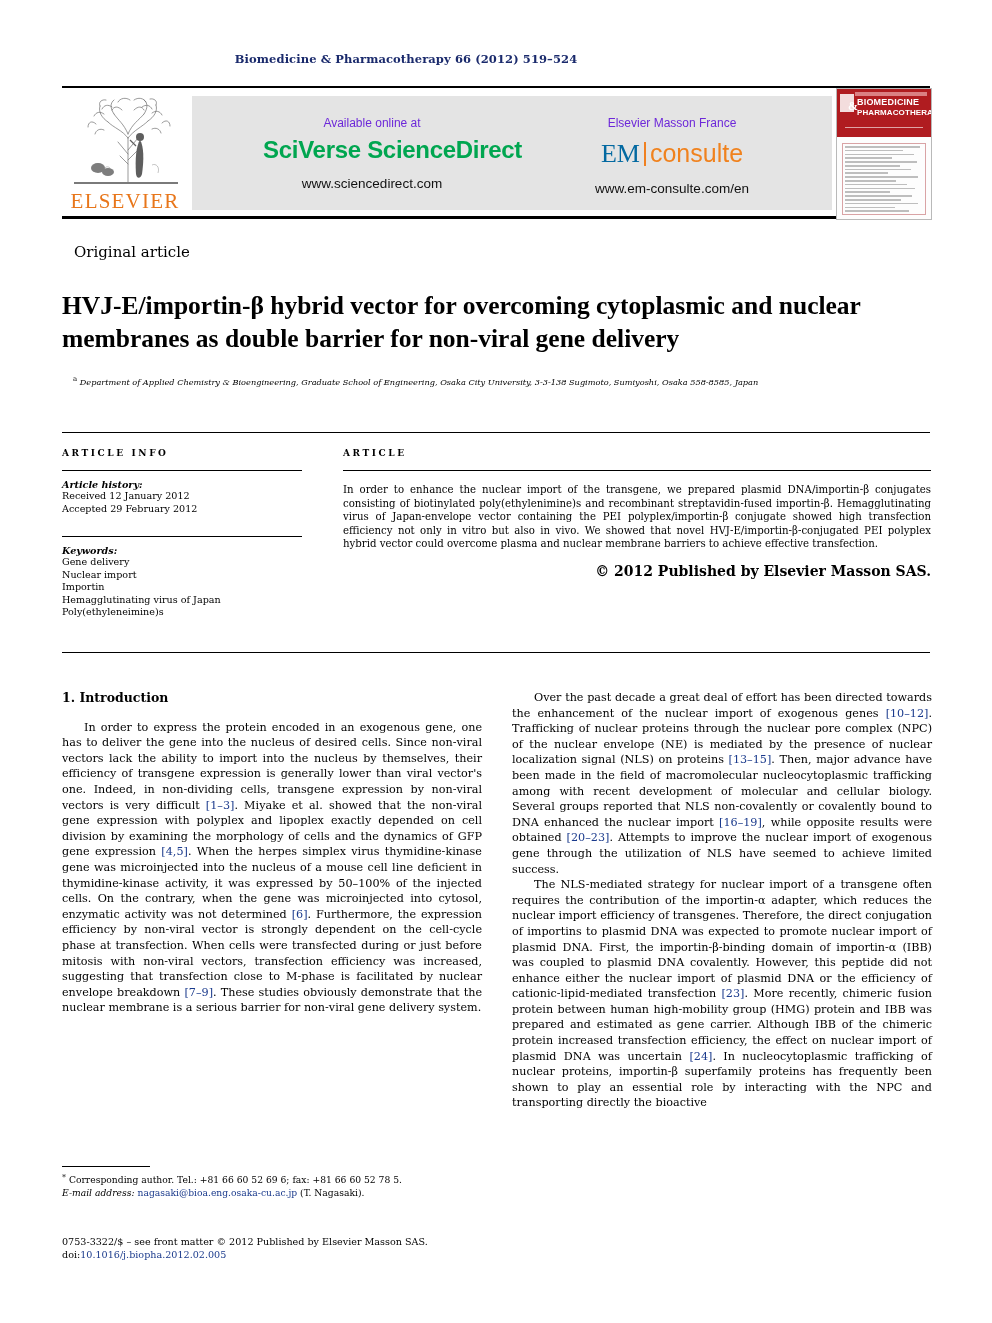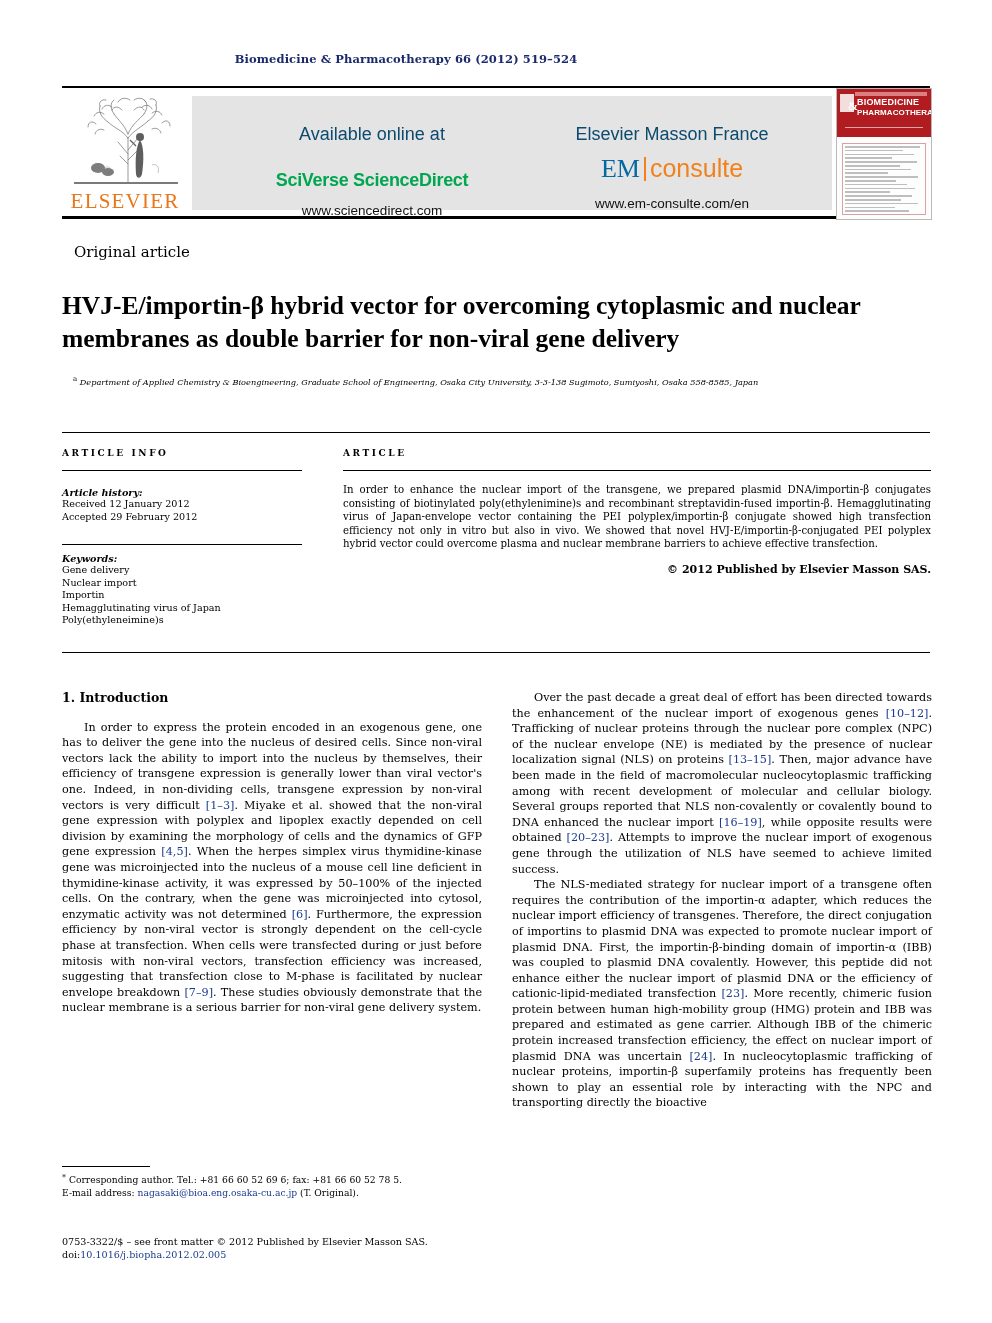--- a/index.html
+++ b/index.html
@@ -100,31 +100,32 @@
   .banner-col {
     position: absolute;
     top: 0;
     height: 114px;
     text-align: center;
   }
   .banner-col.left  { left: 30px;  width: 300px; }
   .banner-col.right { left: 330px; width: 300px; }
   .banner-small {
     font-family: "Liberation Sans", sans-serif;
-    font-size: 18px;
-    color: #0c4a6e;
-    margin-top: 28px;
+    font-size: 12px;
+    color: #6d28d9;
+    margin-top: 20px;
   }
   .sciverse {
     font-family: "Liberation Sans", sans-serif;
     font-weight: bold;
-    font-size: 18px;
+    font-size: 24px;
     color: #00a650;
-    margin-top: 25px;
+    margin-top: 6px;
     letter-spacing: -0.3px;
+    text-align: right;
   }
   .banner-url {
     font-family: "Liberation Sans", sans-serif;
     font-size: 13.5px;
     color: #111;
     margin-top: 12px;
   }
   .emconsulte {
     margin-top: 8px;
     font-size: 26px;
@@ -305,21 +306,21 @@
   .thin-rule {
     height: 1px;
     background: #000;
     margin-top: 12px;
   }
   .info-sub {
     font-family: "DejaVu Serif", serif;
     font-style: italic;
     font-weight: bold;
     font-size: 9.6px;
-    margin-top: 16px;
+    margin-top: 8px;
   }
   .info-line {
     font-family: "DejaVu Serif", serif;
     font-size: 9.6px;
     line-height: 12.5px;
   }
   .kw-block { margin-top: 21px; }
   .kw-rule {
     height: 1px;
     background: #000;
@@ -328,21 +329,21 @@
   .abstract-text {
     font-family: "DejaVu Serif", serif;
     font-size: 10.2px;
     line-height: 13.6px;
     text-align: justify;
     margin-top: 12px;
   }
   .copyright {
     font-family: "DejaVu Serif", serif;
     font-weight: bold;
-    font-size: 11px;
+    font-size: 14px;
     text-align: right;
     margin-top: 12px;
   }
 
   
   .col {
     position: absolute;
     top: 690px;
     width: 420px;
     font-family: "DejaVu Serif", serif;
@@ -369,21 +370,21 @@
     background: #000;
   }
   .footnote {
     position: absolute;
     left: 62px; top: 1172px;
     width: 420px;
     font-family: "DejaVu Serif", serif;
     font-size: 9.2px;
     line-height: 12.6px;
   }
-  .footnote .em-label { }
+  .footnote .em-label { font-style: italic; }
   .link { color: #1a3a8c; }
   .imprint {
     position: absolute;
     left: 62px; top: 1236px;
     width: 430px;
     font-family: "DejaVu Serif", serif;
     font-size: 9.6px;
     line-height: 12.8px;
   }
 </style>
@@ -520,21 +521,21 @@
     <p><span>Over the past decade a great deal of effort has been directed towards the enhancement of the nuclear import of exogenous genes </span><span class="ref">[10–12]</span><span>. Trafficking of nuclear proteins through the nuclear pore complex (NPC) of the nuclear envelope (NE) is mediated by the presence of nuclear localization signal (NLS) on proteins </span><span class="ref">[13–15]</span><span>. Then, major advance have been made in the field of macromolecular nucleocytoplasmic trafficking among with recent development of molecular and cellular biology. Several groups reported that NLS non-covalently or covalently bound to DNA enhanced the nuclear import </span><span class="ref">[16–19]</span><span>, while opposite results were obtained </span><span class="ref">[20–23]</span><span>. Attempts to improve the nuclear import of exogenous gene through the utilization of NLS have seemed to achieve limited success.</span></p>
     <p><span>The NLS-mediated strategy for nuclear import of a transgene often requires the contribution of the importin-α adapter, which reduces the nuclear import efficiency of transgenes. Therefore, the direct conjugation of importins to plasmid DNA was expected to promote nuclear import of plasmid DNA. First, the importin-β-binding domain of importin-α (IBB) was coupled to plasmid DNA covalently. However, this peptide did not enhance either the nuclear import of plasmid DNA or the efficiency of cationic-lipid-mediated transfection </span><span class="ref">[23]</span><span>. More recently, chimeric fusion protein between human high-mobility group (HMG) protein and IBB was prepared and estimated as gene carrier. Although IBB of the chimeric protein increased transfection efficiency, the effect on nuclear import of plasmid DNA was uncertain </span><span class="ref">[24]</span><span>. In nucleocytoplasmic trafficking of nuclear proteins, importin-β superfamily proteins has frequently been shown to play an essential role by interacting with the NPC and transporting directly the bioactive</span></p>
   </div>
 
   <div class="foot-rule"></div>
   <div class="footnote">
     <span style="font-size:8px;vertical-align:3px">*</span>
     <span>Corresponding author. Tel.: +81 66 60 52 69 6; fax: +81 66 60 52 78 5.</span><br>
     <span class="em-label">E-mail address:</span>
     <span class="link">nagasaki@bioa.eng.osaka-cu.ac.jp</span>
-    <span>(T. Original).</span>
+    <span>(T. Nagasaki).</span>
   </div>
 
   <div class="imprint">
     <div>0753-3322/$ – see front matter © 2012 Published by Elsevier Masson SAS.</div>
     <div><span>doi:</span><span class="link">10.1016/j.biopha.2012.02.005</span></div>
   </div>
 
 </div>
 
 </body></html>

